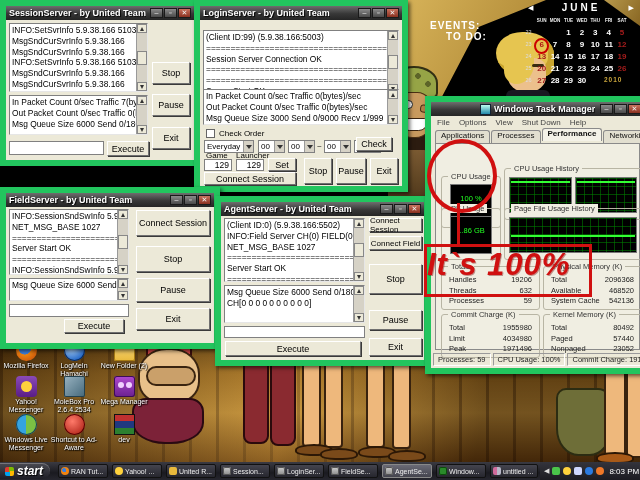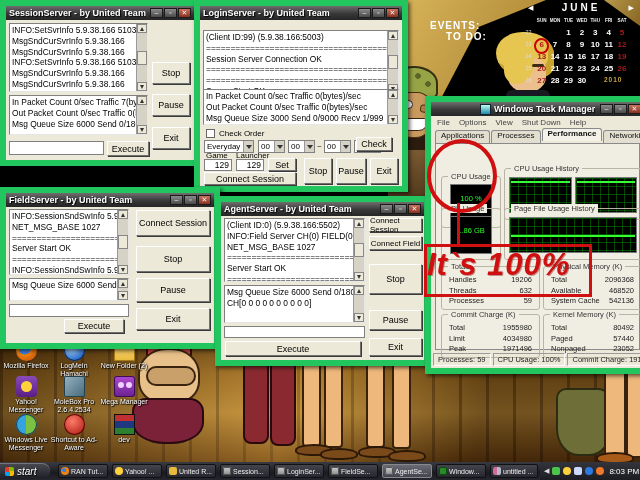--- a/index.html
+++ b/index.html
@@ -130,21 +130,21 @@
   .ann{position:absolute;z-index:20;pointer-events:none;}
   .ann-ellipse{left:427px;top:139px;width:62px;height:66px;border:4px solid #d01010;border-radius:50%;}
   .ann-line{left:457px;top:203px;width:3px;height:44px;background:#d01010;}
   .ann-rect{left:424px;top:244px;width:162px;height:47px;border:3px solid #d01010;}
   .ann-text{left:427px;top:247px;font-size:31px;font-weight:bold;font-style:italic;color:#d01010;white-space:nowrap;letter-spacing:1px;text-shadow:1px 1px 0 rgba(120,0,0,.4);}
   
   .taskbar{position:absolute;left:0;top:462px;width:640px;height:18px;background:linear-gradient(#3a3a42,#1a1a20 60%,#26262e);z-index:30;}
   .startbtn{position:absolute;left:0;top:1px;width:50px;height:16px;background:linear-gradient(#4a4a52,#1e1e26);
     border-radius:0 8px 8px 0;display:flex;align-items:center;gap:3px;padding-left:5px;box-sizing:border-box;box-shadow:inset 0 1px 0 rgba(255,255,255,.25);}
   .xpflag{width:9px;height:9px;border-radius:2px;background:conic-gradient(#7fba00 0 25%,#ffb900 0 50%,#00a4ef 0 75%,#e03c31 0);}
-  .startlbl{color:#fff;font-size:10px;font-weight:normal;font-style:italic;text-shadow:1px 1px 1px #000;}
+  .startlbl{color:#fff;font-size:12px;font-weight:bold;font-style:italic;text-shadow:1px 1px 1px #000;}
   .tkbtn{position:absolute;top:2px;width:50px;height:14px;background:linear-gradient(#44444e,#26262e);border:1px solid #111;border-radius:2px;
     display:flex;align-items:center;gap:2px;padding:0 2px;box-sizing:border-box;overflow:hidden;}
   .tkbtn.active{background:linear-gradient(#6a6a76,#44444e);border-color:#888;}
   .tkbtn span{color:#eee;font-size:7px;white-space:nowrap;}
   .tico{flex:0 0 8px;width:8px;height:8px;border-radius:2px;}
   .t-ff{background:radial-gradient(circle at 40% 40%,#3d7edb 30%,#f08412 32%);border-radius:50%;}
   .t-ym{background:#ffd23c;border-radius:50%;}
   .t-fold{background:#e8b93c;}
   .t-app{background:linear-gradient(#cfcfcf,#8a8a8a);box-shadow:inset 0 0 0 1px #555;}
   .t-tm{background:#2a8a2a;box-shadow:inset 0 0 0 1px #0c4a0c;}

